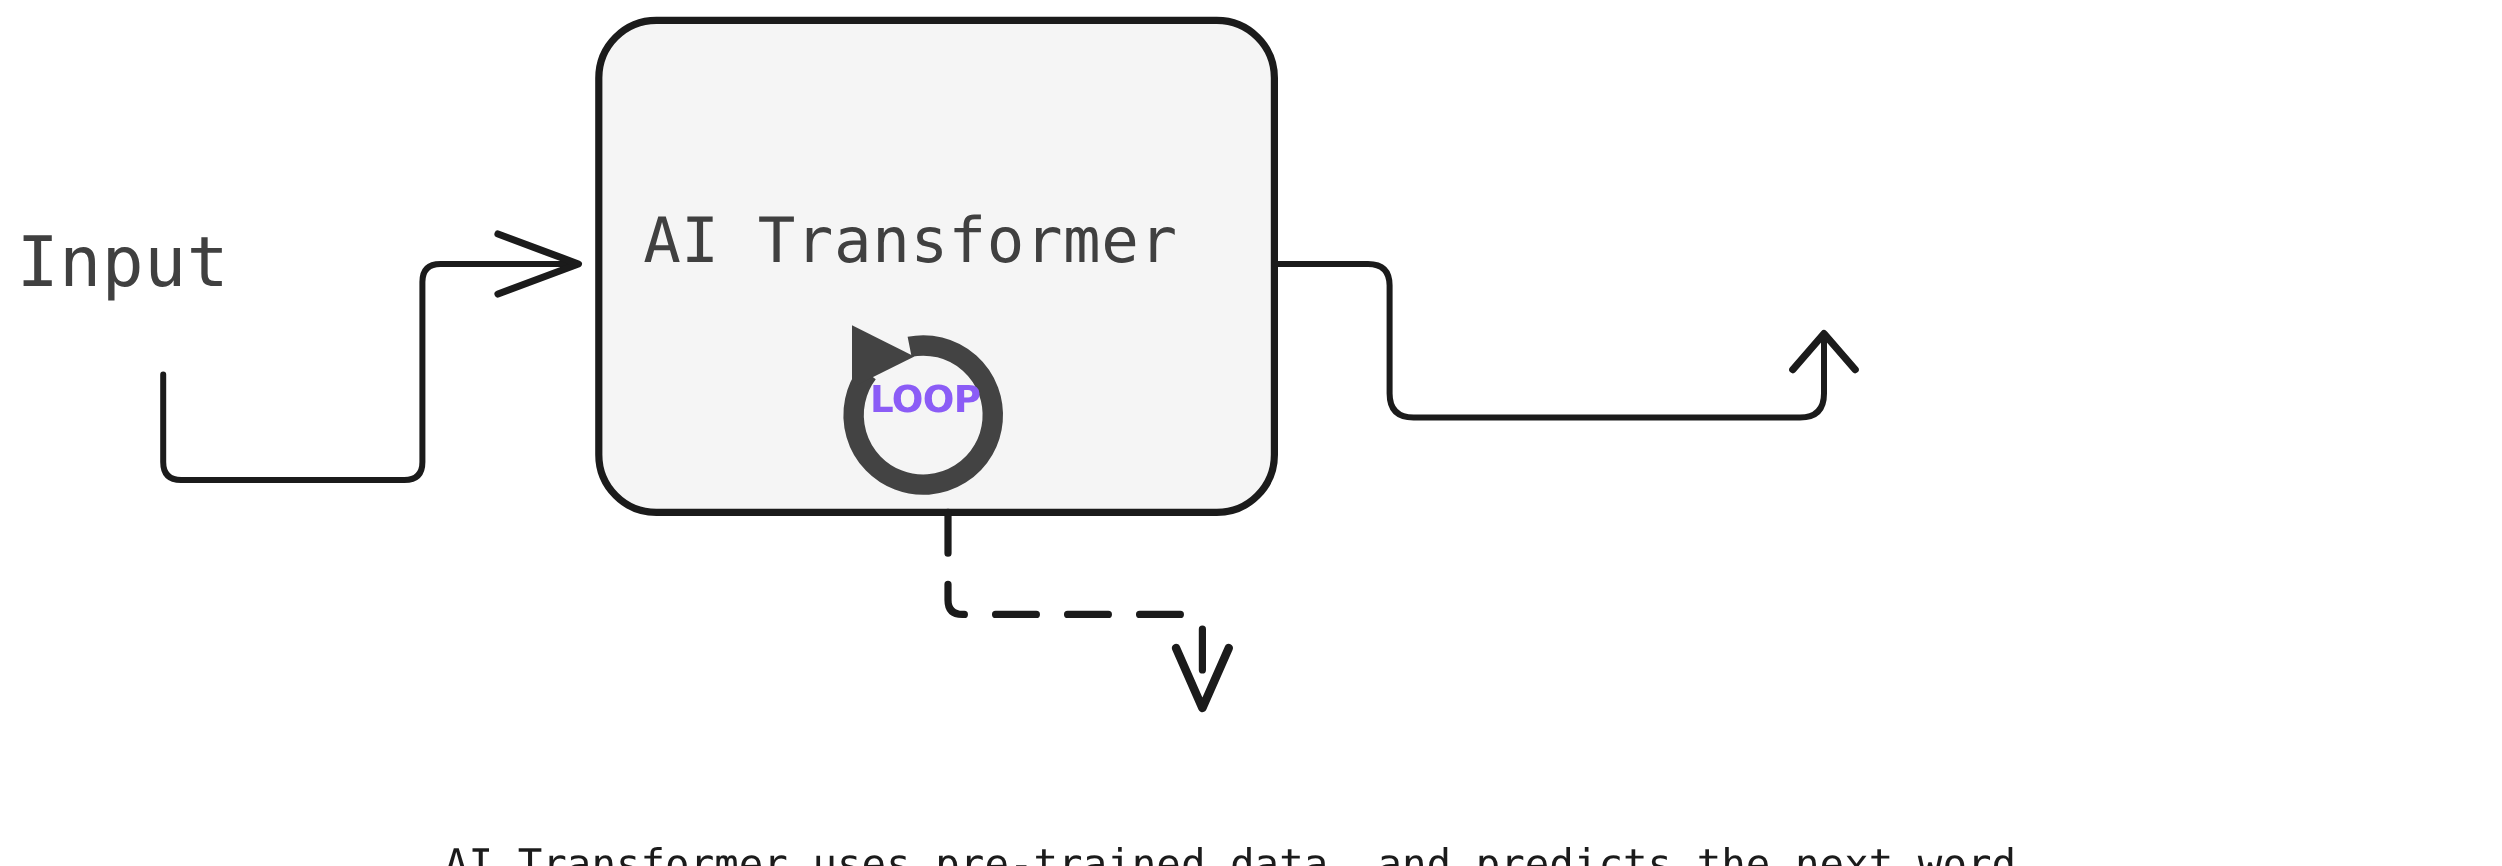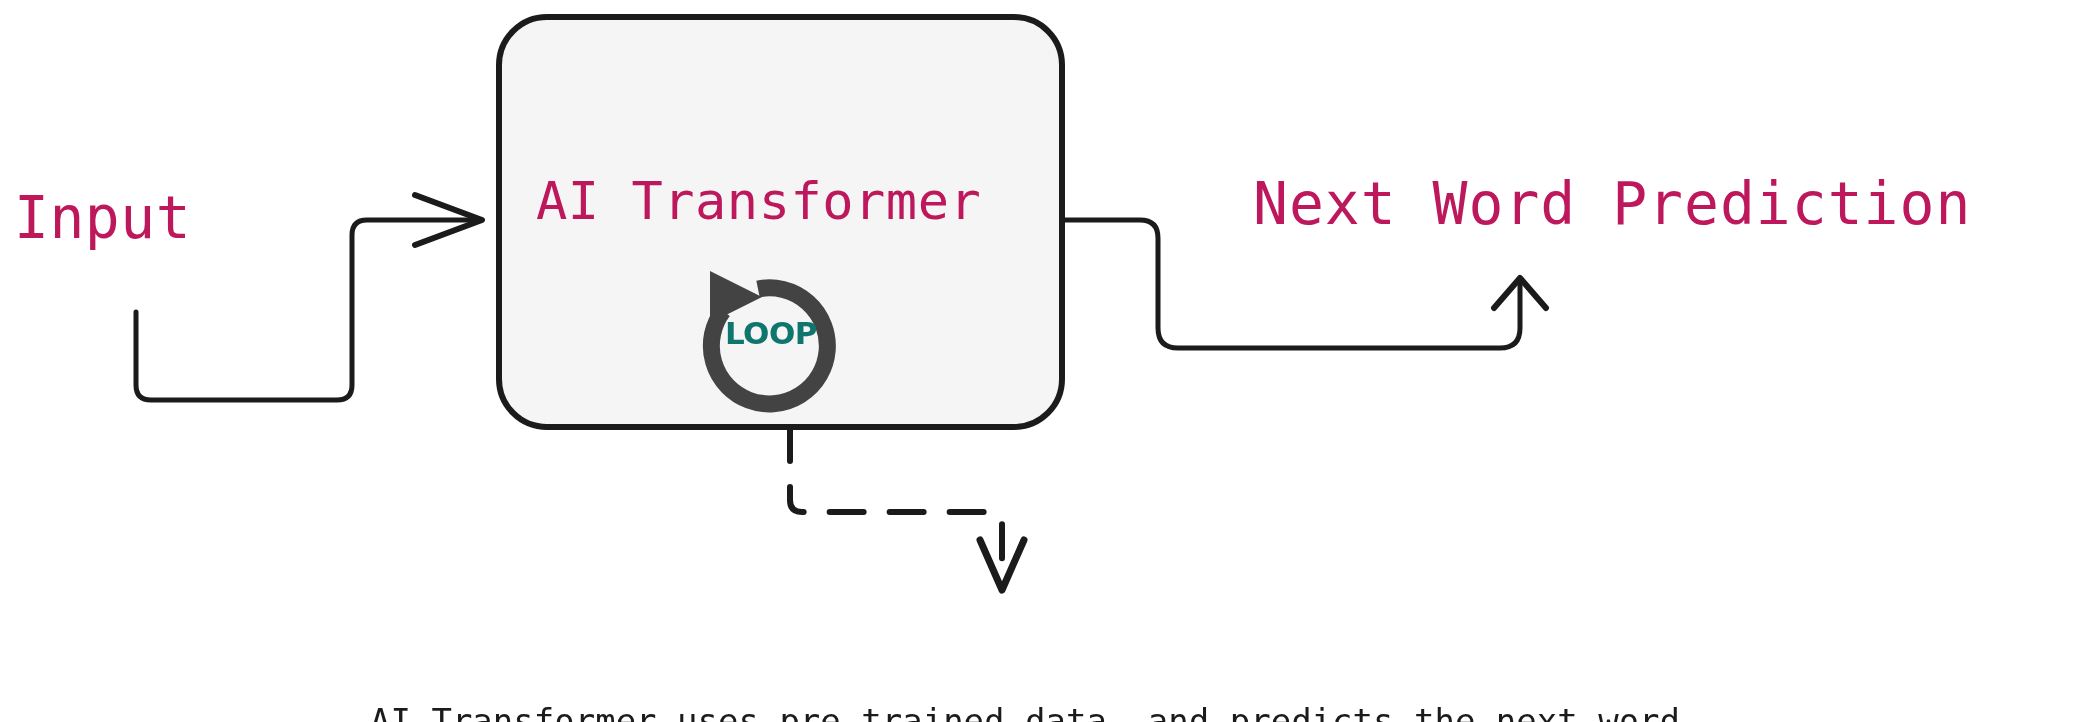--- a/index.html
+++ b/index.html
@@ -14,21 +14,21 @@
     width:2085px; height:722px;
     background:#ffffff;
   }
   #diagram-svg{
     position:absolute; left:0; top:0;
     width:2085px; height:722px;
   }
   .flow-text{
     position:absolute;
     font-family:"DejaVu Sans Mono", monospace;
-    color:#be185d;
+    color:#404040;
     white-space:pre;
     letter-spacing:0.5px;
   }
   #input-label{
     left:14px; top:189px;
     font-size:58px;
     line-height:1;
   }
   #box-label{
     left:536px; top:175px;
@@ -42,21 +42,21 @@
     letter-spacing:1px;
   }
   #loop-text{
     position:absolute;
     left:716px; top:315px;
     width:110px;
     text-align:center;
     font-family:"DejaVu Sans", sans-serif;
     font-weight:bold;
     font-size:31px;
-    color:#0f766e;
+    color:#8b5cf6;
     letter-spacing:-0.5px;
   }
   #caption{
     position:absolute;
     left:370px; top:598px;
     font-family:"DejaVu Sans Mono", monospace;
     font-size:34px;
     line-height:1.45;
     color:#1b1b1b;
     white-space:pre;
@@ -98,20 +98,19 @@
     </g>
 
   </svg>
 
   <div class="flow-text" id="input-label">Input</div>
 
   <div class="flow-text" id="box-label">AI Transformer</div>
 
   <div id="loop-text">LOOP</div>
 
-  <div class="flow-text" id="output-label">Next Word Prediction</div>
 
   <div id="caption">
     <span class="cap-line">AI Transformer uses pre-trained data, and predicts the next word</span>
     
   </div>
 
 </div>
 
 </body></html>

